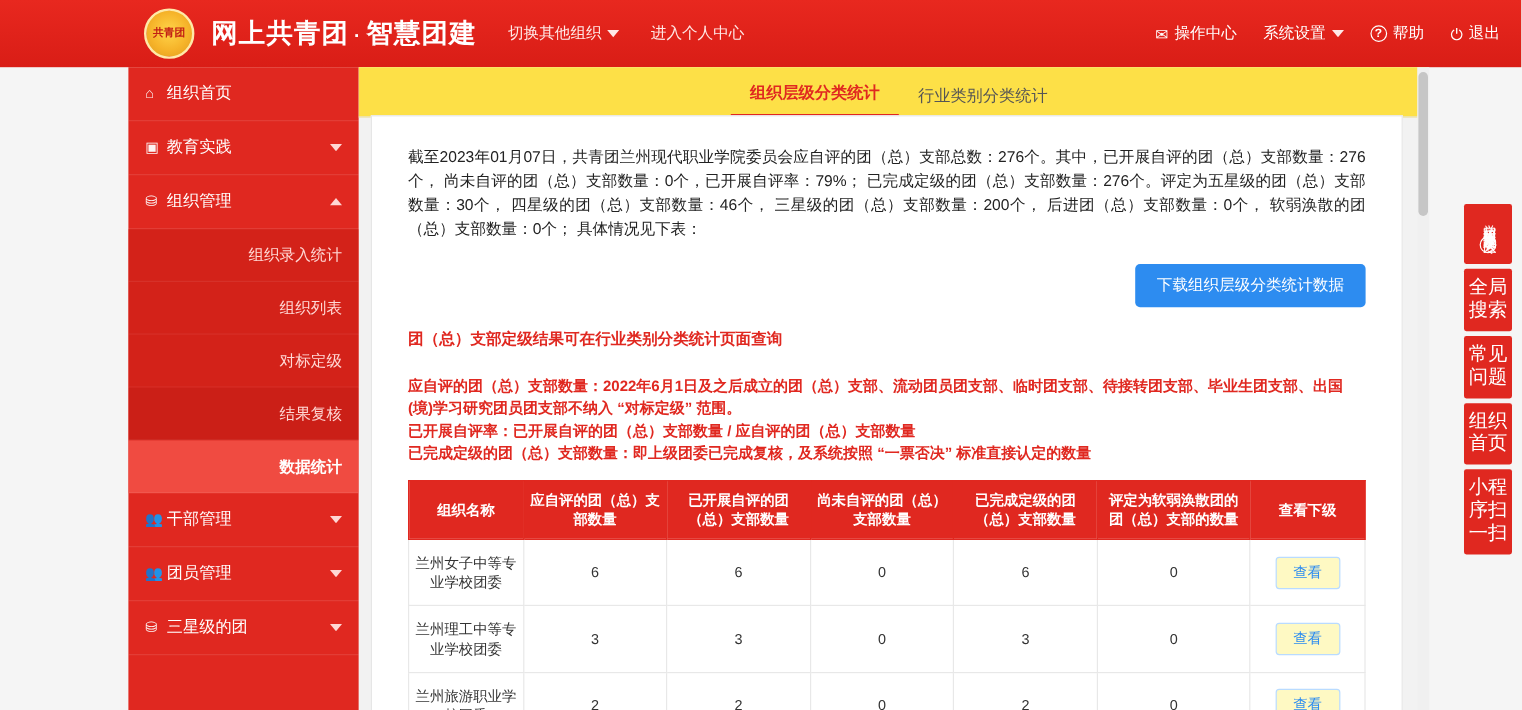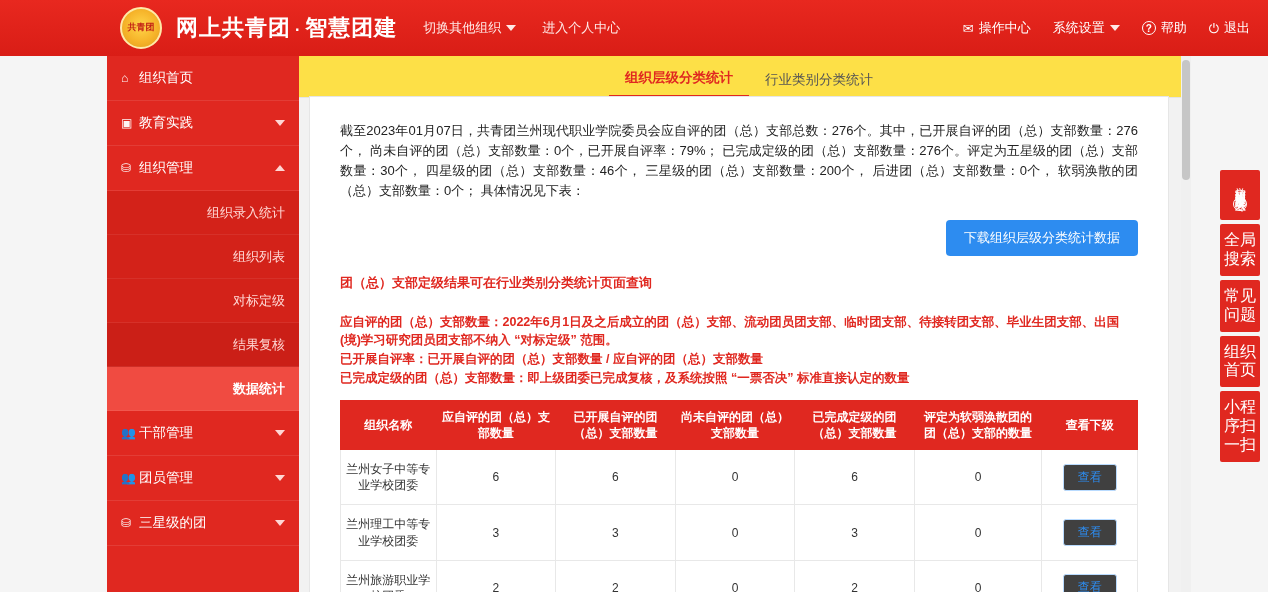--- a/index.html
+++ b/index.html
@@ -146,21 +146,21 @@
   table.stat th {
     background: #e02820; color: #fff; font-size: 12px; font-weight: bold;
     border: 1px solid #e02820; padding: 8px 4px; line-height: 1.35;
   }
   table.stat td {
     border: 1px solid #e8e8e8; font-size: 12px; color: #333;
     text-align: center; padding: 11px 4px; height: 50px;
   }
   table.stat td.name { line-height: 1.35; }
   .view-btn {
-    display: inline-block; background: #404040; color: #2d8cf0;
+    display: inline-block; background: #fef9c3; color: #2d8cf0;
     border: 1px solid #b9dbff; border-radius: 3px;
     font-size: 12px; padding: 4px 14px; cursor: pointer;
   }
 
   
   .scroll-track {
     position: absolute; top: 56px; right: 77px; width: 10px; height: 536px;
     background: #f0f0f0;
   }
   .scroll-thumb {

